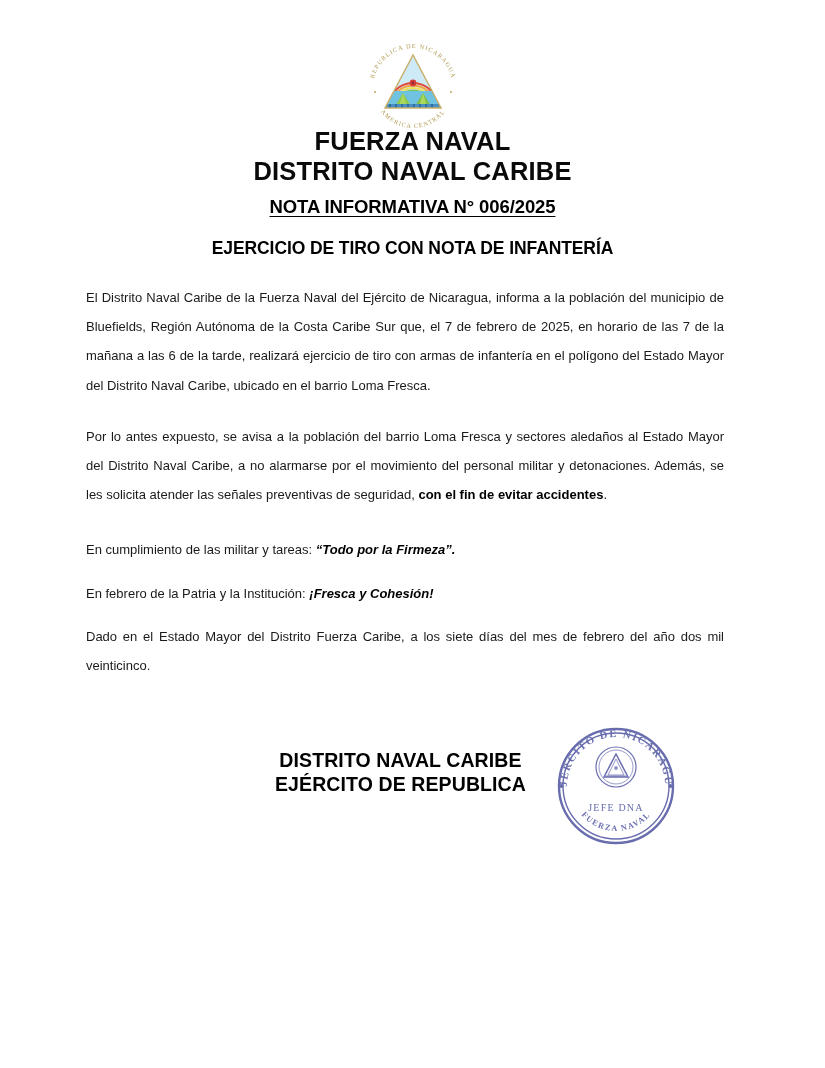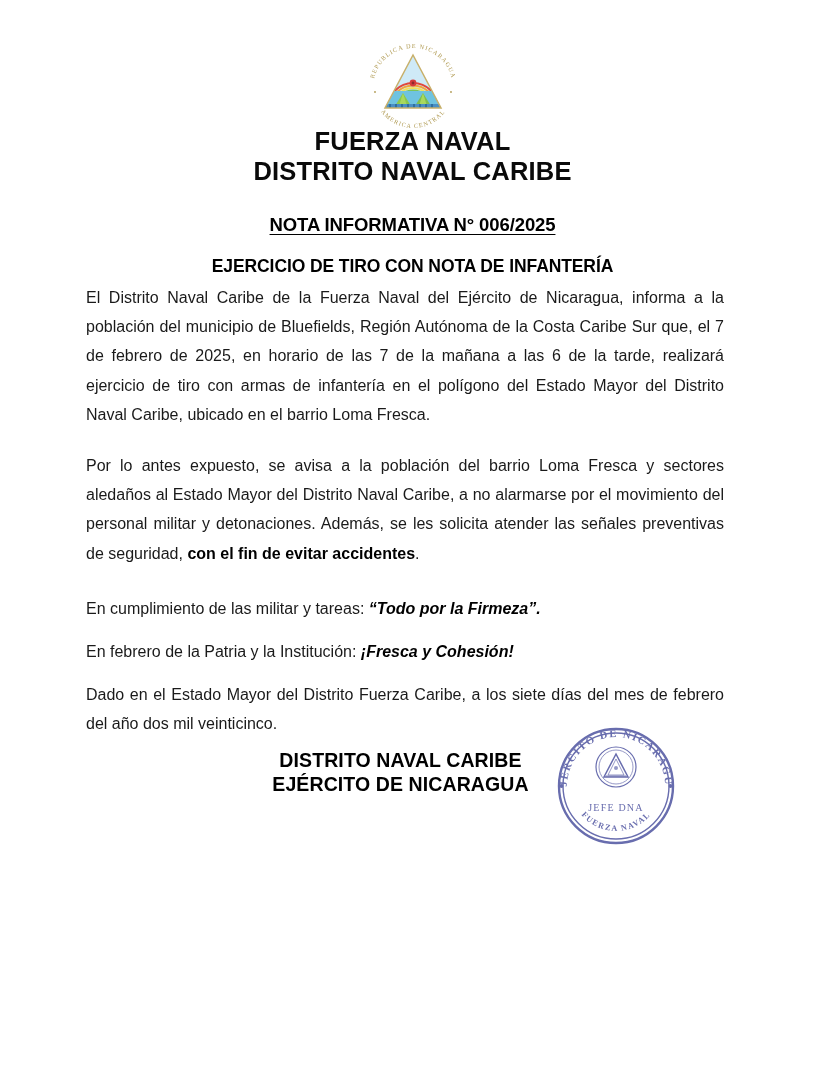--- a/index.html
+++ b/index.html
@@ -48,21 +48,21 @@
     text-align: center;
   }
   .title-line {
     font-size: 25.5px;
     font-weight: bold;
     letter-spacing: 0.2px;
     line-height: 30px;
     color: #0a0a0a;
   }
   .nota-line {
-    margin-top: 28px;
+    margin-top: 10px;
     font-size: 18.5px;
     font-weight: bold;
     text-decoration: underline;
     text-underline-offset: 3px;
     letter-spacing: -0.1px;
   }
   .subject-line {
     margin-top: 20px;
     font-size: 17.5px;
     font-weight: bold;
@@ -71,21 +71,21 @@
 
   
   .body-block {
     position: absolute;
     top: 283px;
     left: 86px;
     width: 638px;
   }
   p.para {
     margin: 0;
-    font-size: 16px;
+    font-size: 13px;
     line-height: 29.2px;
     color: #1a1a1a;
     text-align: justify;
     text-justify: inter-word;
   }
   p.para.last-left {
     text-align: left;
   }
   .gap-22 { height: 22px; }
   .gap-26 { height: 26px; }
@@ -218,21 +218,21 @@
     <p class="para last-left"><span>En febrero de la Patria y la Institución: </span><em class="motto">¡Fresca y Cohesión!</em></p>
 
     <div class="gap-14"></div>
 
     <p class="para">Dado en el Estado Mayor del Distrito Fuerza Caribe, a los siete días del mes de febrero del año dos mil veinticinco.</p>
   </div>
 
   <div class="sign-block">
     <div class="sign-inner">
       <div class="sign-line">DISTRITO NAVAL CARIBE</div>
-      <div class="sign-line">EJÉRCITO DE NICARAGUA</div>
+      <div class="sign-line">EJÉRCITO DE REPUBLICA</div>
     </div>
   </div>
 
   <div class="seal-wrap">
     <svg class="seal" viewBox="0 0 128 128">
       <defs>
         <path id="sealTop" d="M 64,64 m -49,0 a 49,49 0 0 1 98,0" fill="none"></path>
         <path id="sealBot" d="M 19,64 a 45,45 0 0 0 90,0" fill="none"></path>
       </defs>
       <g stroke="#5d62a8" fill="none">

